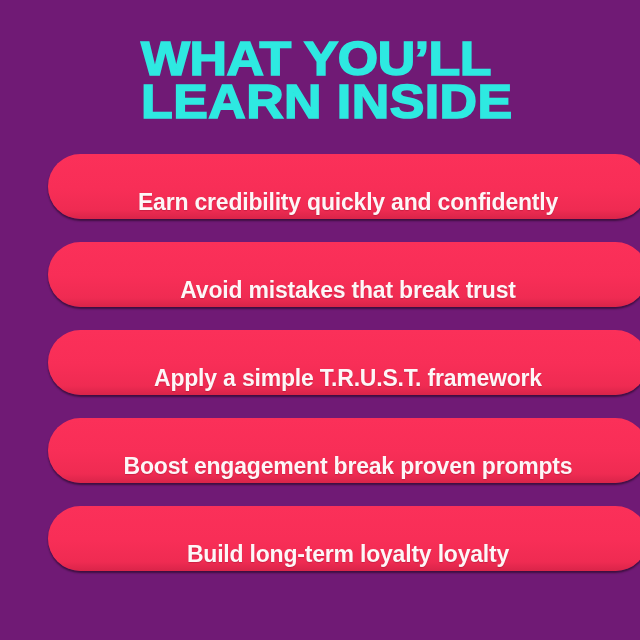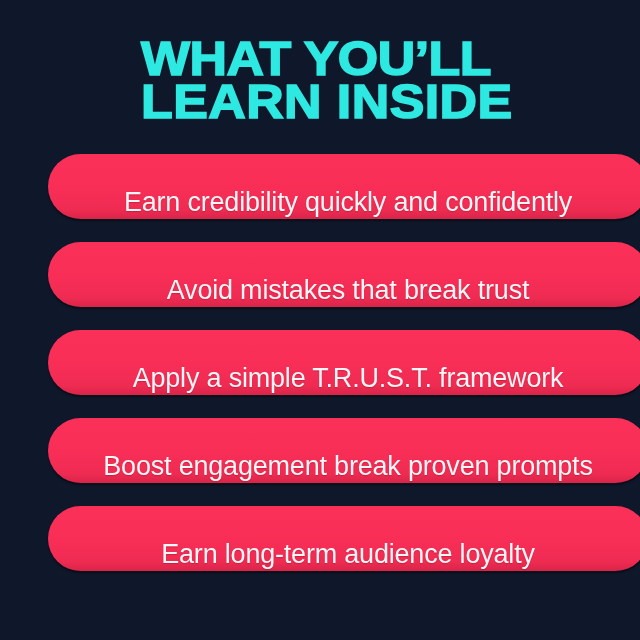--- a/index.html
+++ b/index.html
@@ -8,21 +8,21 @@
     background: #000000;
   }
   body {
     font-family: "Liberation Sans", sans-serif;
   }
 
   #canvas {
     position: relative;
     width: 640px;
     height: 640px;
-    background: #0f172a;
+    background: #701a75;
     overflow: hidden;
   }
 
   
   .heading {
     position: absolute;
     left: 141px;
     top: 38px;
     width: 480px;
     color: #2EE9E1;
@@ -67,22 +67,22 @@
     justify-content: center;
     padding: 0 26px;
   }
   .pill:last-child {
     margin-bottom: 0;
   }
 
   .pill-label {
     color: #FDF6F7;
     font-family: "Liberation Sans", sans-serif;
-    font-weight: 400;
-    font-size: 27px;
+    font-weight: 700;
+    font-size: 23px;
     line-height: 1;
     letter-spacing: -0.2px;
     white-space: nowrap;
     text-shadow: 0 1px 1px rgba(120,10,35,0.30);
     margin-top: 32px;
   }
 </style>
 </head>
 <body>
 
@@ -105,17 +105,17 @@
 
     <div class="pill">
       <span class="pill-label">Apply a simple T.R.U.S.T. framework</span>
     </div>
 
     <div class="pill">
       <span class="pill-label">Boost engagement break proven prompts</span>
     </div>
 
     <div class="pill">
-      <span class="pill-label">Earn long-term audience loyalty</span>
+      <span class="pill-label">Build long-term loyalty loyalty</span>
     </div>
 
   </div>
 </div>
 
 </body></html>

